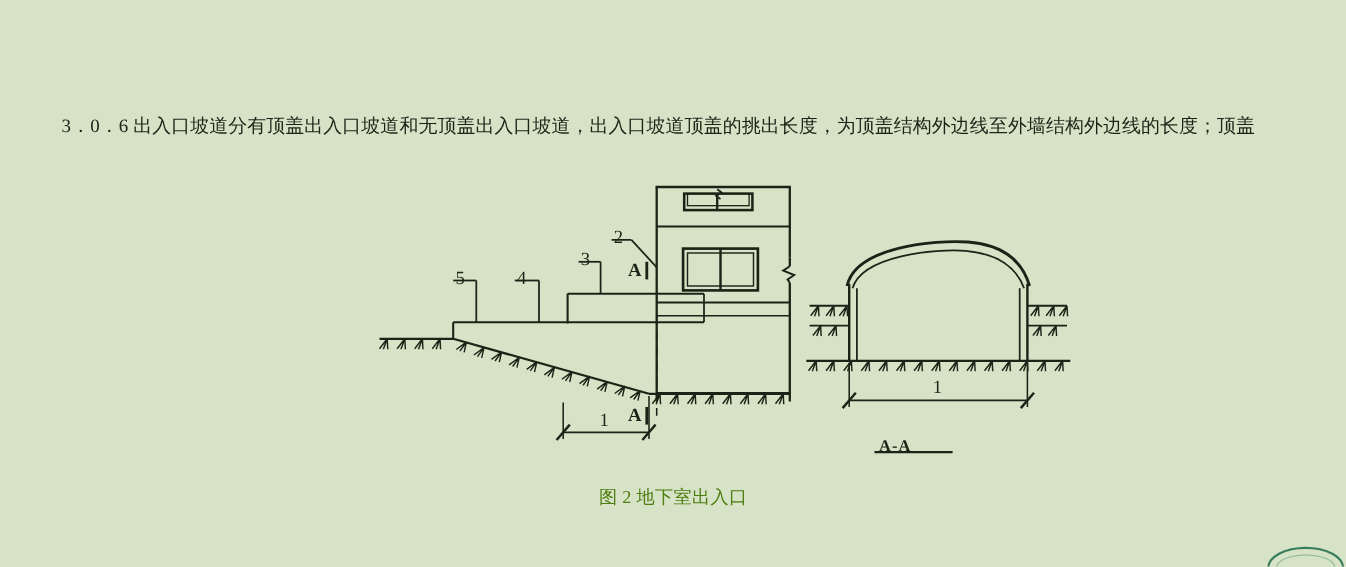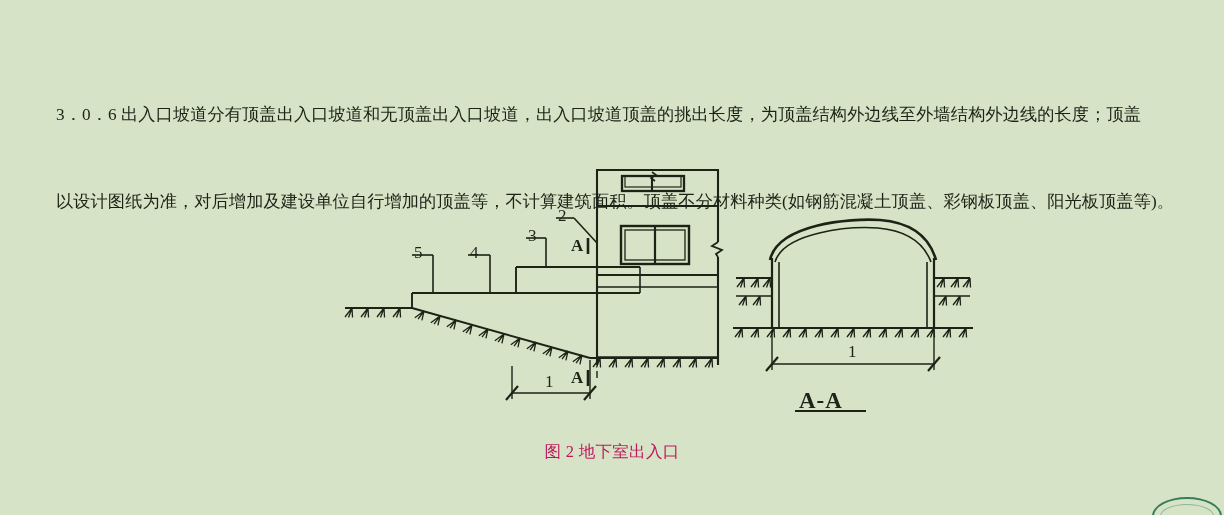--- a/index.html
+++ b/index.html
@@ -53,21 +53,21 @@
   }
   #figure svg {
     display: block;
   }
 
   
   .caption {
     position: absolute;
     width: 1224px;
     text-align: center;
-    color: #be185d;
+    color: #4d7c0f;
   }
   #caption-title {
     top: 441px;
     font-size: 16.5px;
     letter-spacing: 0.3px;
   }
   #caption-legend {
     top: 468px;
     font-size: 16.5px;
     letter-spacing: 0.2px;
@@ -97,21 +97,20 @@
   }
 </style>
 </head>
 <body>
 
 <div id="page">
 
   <div class="text-block">
     <div class="para">
       <span class="para-line">3．0．6  出入口坡道分有顶盖出入口坡道和无顶盖出入口坡道，出入口坡道顶盖的挑出长度，为顶盖结构外边线至外墙结构外边线的长度；顶盖</span>
-      <span class="para-line">以设计图纸为准，对后增加及建设单位自行增加的顶盖等，不计算建筑面积。顶盖不分材料种类(如钢筋混凝土顶盖、彩钢板顶盖、阳光板顶盖等)。</span>
     </div>
   </div>
 
   <div id="figure">
     <svg width="1224" height="290" viewBox="0 0 1224 290" xmlns="http://www.w3.org/2000/svg">
 
       <defs>
 
         <g id="earthtick">
           <path d="M0,0 L-7,9 M0,0 L-3.5,9.5 M0,0 L0.5,9.5" stroke="#1b2317" stroke-width="1.3" fill="none"></path>
@@ -324,21 +323,21 @@
       <span style="position:absolute; left:470px; top:93px; font-size:17px;">4</span>
       <span style="position:absolute; left:528px; top:76px; font-size:17px;">3</span>
       <span style="position:absolute; left:558px; top:56px; font-size:17px;">2</span>
 
       <span style="position:absolute; left:571px; top:86px; font-size:17px; font-weight:600;">A</span>
       <span style="position:absolute; left:571px; top:218px; font-size:17px; font-weight:600;">A</span>
 
       <span style="position:absolute; left:545px; top:222px; font-size:17px;">1</span>
       <span style="position:absolute; left:848px; top:192px; font-size:17px;">1</span>
 
-      <span style="position:absolute; left:799px; top:238px; font-size:23px; font-weight:700; letter-spacing:1px;">A-A</span>
+      <span style="position:absolute; left:799px; top:248px; font-size:15px; font-weight:700; letter-spacing:1px;">A-A</span>
     </div>
   </div>
 
   <div class="caption" id="caption-title">图 2  地下室出入口</div>
 
   <div id="seal">
     <div id="seal-inner"></div>
   </div>
 
 </div>

